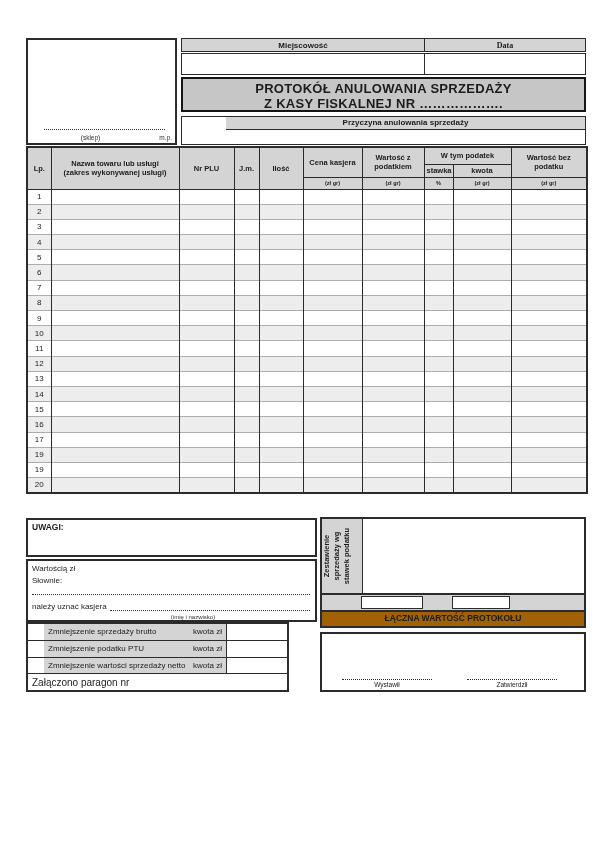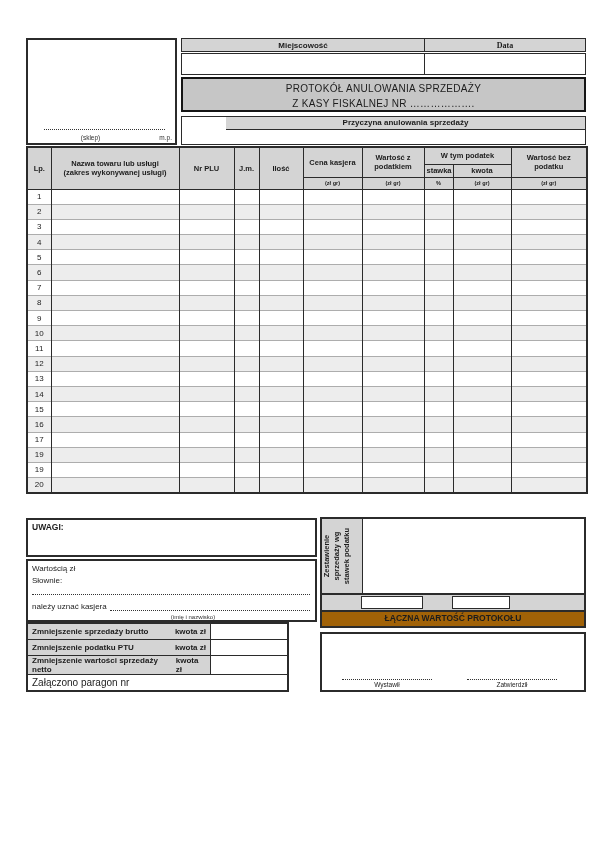--- a/index.html
+++ b/index.html
@@ -17,21 +17,21 @@
 
   
   #loc-head { left:181px; top:38px; width:405px; height:14px; display:flex; }
   #loc-vals { left:181px; top:53px; width:405px; height:22px; display:flex; }
   .loc-cell-a { width:244px; border:1px solid #2b2b2b; }
   .loc-cell-b { width:161px; border:1px solid #2b2b2b; border-left:none;font-family:Liberation Serif, serif; }
   #loc-head .loc-cell-a, #loc-head .loc-cell-b { background:#d4d4d4; font-size:8px; font-weight:bold; text-align:center; line-height:13px; }
   #loc-vals .loc-cell-a, #loc-vals .loc-cell-b { background:#fff; }
 
   #title-bar { left:181px; top:77px; width:405px; height:35px; background:#c6c6c6; border:2px solid #151515; text-align:center; padding-top:2px; }
-  #title-bar .tline { font-size:10px; font-weight:normal; line-height:15px; letter-spacing:.3px; }
+  #title-bar .tline { font-size:13px; font-weight:bold; line-height:15px; letter-spacing:.3px; }
 
   #przyczyna-box { left:181px; top:116px; width:405px; height:29px; border:1px solid #2b2b2b; background:#fff;padding-left:44px; }
   #przyczyna-head { height:13px; background:#d4d4d4; border-bottom:1px solid #2b2b2b; font-size:8px; font-weight:bold; text-align:center; line-height:12px; }
 
   
   #main-table { position:absolute; left:26px; top:146px; width:560px; border-collapse:collapse; table-layout:fixed; }
   #main-table, #main-table th { border:1px solid #2b2b2b; }
   #main-table { border-width:2px; }
   #main-table th { background:#d4d4d4; font-size:7.5px; font-weight:bold; text-align:center; padding:0 2px; line-height:1.2; }
   #main-table tr.h1 th { height:17px; }
@@ -48,21 +48,21 @@
   #value-box .row2 { position:absolute; left:4px; top:15px; }
   #value-box .dotline { position:absolute; left:4px; right:5px; top:33px; border-bottom:1px dotted #333; }
   #value-box .row3 { position:absolute; left:4px; right:5px; top:41px; display:flex; align-items:flex-end; }
   #value-box .row3 .lead { flex:none; padding-right:3px; }
   #value-box .row3 .dots { flex:1; border-bottom:1px dotted #333; height:9px; }
   #value-box .imie { position:absolute; left:105px; width:120px; top:53px; text-align:center; font-size:6px; color:#333; }
 
   #money-box { left:26px; top:622px; width:263px; height:70px; border:2px solid #2b2b2b; display:flex; flex-direction:column; }
   .money-row { flex:1; display:flex; border-bottom:1px solid #2b2b2b; }
   .money-row:last-child { border-bottom:none; }
-  .money-label { width:182px; background:#d4d4d4; display:flex; align-items:center; justify-content:space-between; padding:0 4px; font-size:8px; font-weight:bold; }
+  .money-label { width:182px; background:#d4d4d4; display:flex; align-items:center; justify-content:space-between; padding:0 4px; font-size:8px; font-weight:normal;margin-left:16px; }
   .money-value { flex:1; background:#fff; border-left:1px solid #2b2b2b; }
   .paragon-row { flex:1; display:flex; align-items:center; padding:0 4px; font-size:10px; background:#fff; }
 
   
   #zest-box { left:320px; top:517px; width:266px; height:78px; border:2px solid #2b2b2b; }
   #zest-label-cell { position:absolute; left:0; top:0; width:41px; height:74px; background:#d4d4d4; border-right:1px solid #2b2b2b; }
   #zest-label-inner { position:absolute; width:74px; height:41px; left:50%; top:50%; transform:translate(-50%,-50%) rotate(-90deg); text-align:center; font-size:7.5px; font-weight:bold; line-height:1.3; }
   #zest-area { position:absolute; left:41px; top:0; right:0; bottom:0; background:#fff; }
 
   #summary-row { left:320px; top:595px; width:266px; height:17px; background:#d4d4d4; border:2px solid #2b2b2b; border-top:none; }

